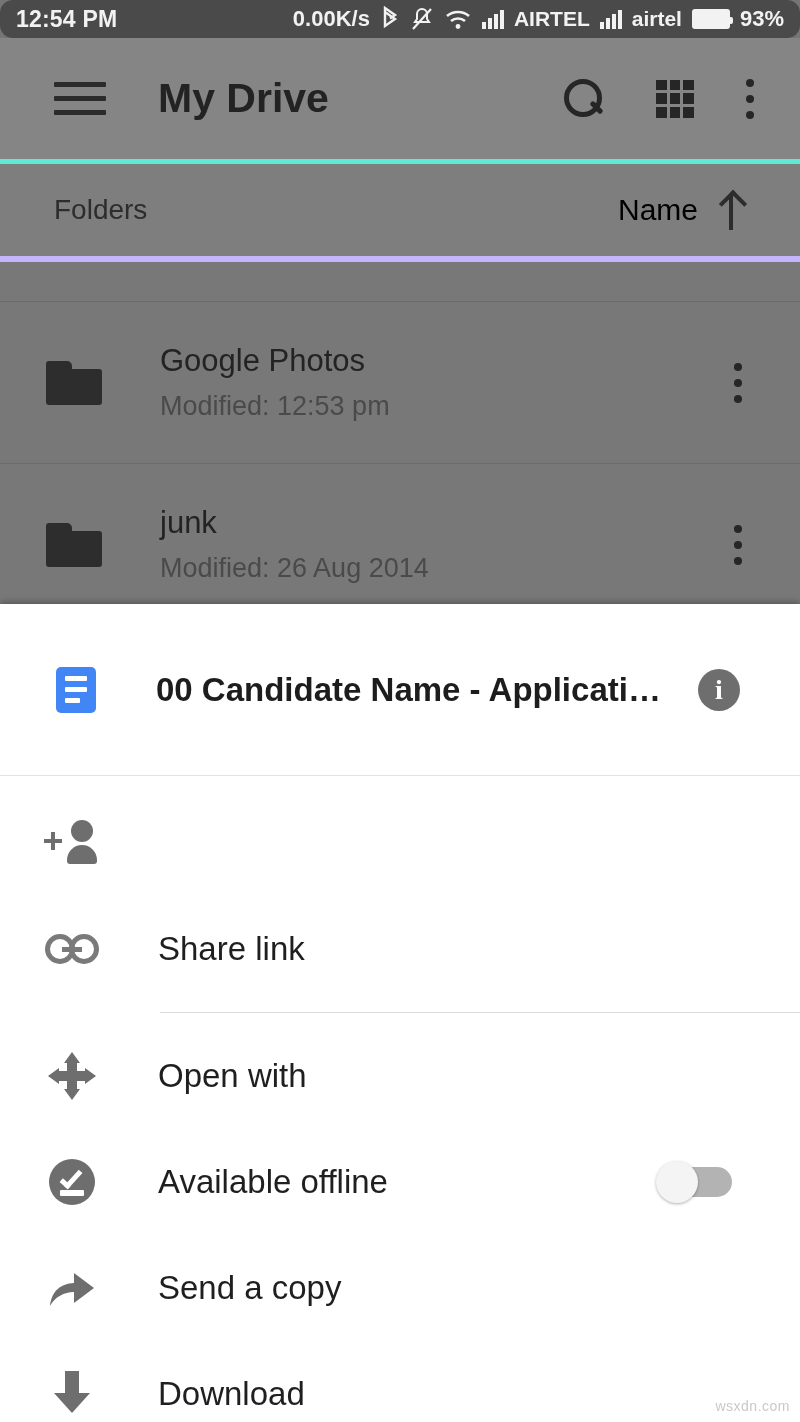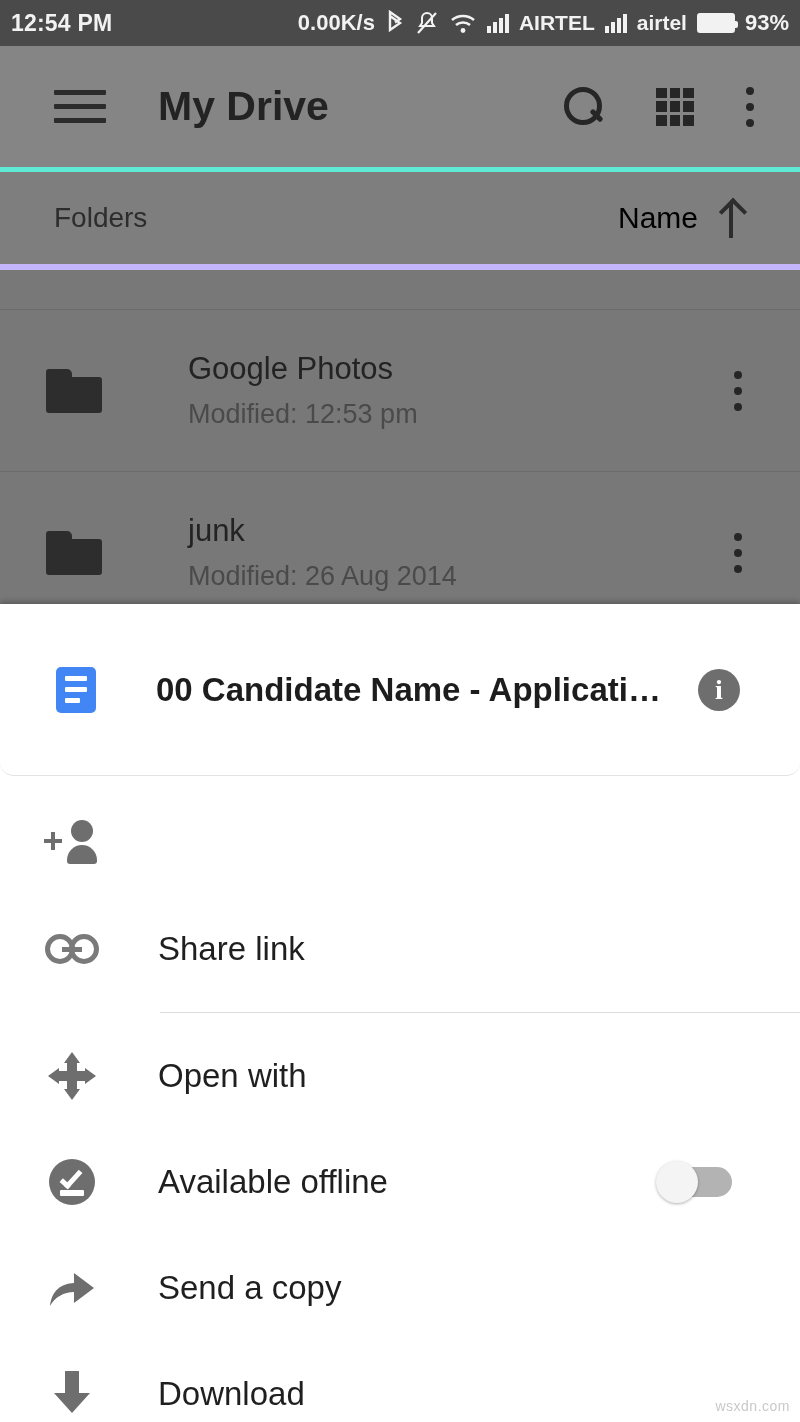--- a/index.html
+++ b/index.html
@@ -8,23 +8,23 @@
     background: #ffffff;
     font-family: "Liberation Sans", sans-serif;
     overflow: hidden;
   }
   #app { position: relative; width: 800px; height: 1422px; background: #fff; }
 
   
   .backdrop { position: absolute; inset: 0; background: #757575; }
 
   .statusbar {
-    height: 46px; background: #4a4a4a; color: #f2f2f2;
-    display: flex; align-items: center; padding: 0 11px;
-    font-size: 23px; font-weight: bold;
+    height: 38px; background: #4a4a4a; color: #f2f2f2;
+    display: flex; align-items: center; padding: 0 16px;
+    font-size: 23px; font-weight: bold; border-radius: 13px;
   }
   .sb-left { flex: 0 0 auto; letter-spacing: .2px; }
   .sb-right { margin-left: auto; display: flex; align-items: center; gap: 10px; }
   .sb-item { display: flex; align-items: center; }
   .sb-text { font-size: 22px; font-weight: bold; }
   .sb-carrier { font-size: 21px; font-weight: bold; }
 
   .bars { display: flex; align-items: flex-end; gap: 2px; height: 20px; }
   .bars i { display: block; width: 4px; background: #f2f2f2; }
   .bars i:nth-child(1) { height: 7px; }
@@ -87,34 +87,33 @@
   }
   .folder-ic { width: 56px; height: 44px; margin-left: 12px; position: relative; }
   .folder-ic::before {
     content:""; position:absolute; left:0; bottom:0; width:56px; height:36px;
     background:#2d2d2d; border-radius: 3px;
   }
   .folder-ic::after {
     content:""; position:absolute; left:0; top:0; width:26px; height:12px;
     background:#2d2d2d; border-radius: 3px 5px 0 0;
   }
-  .frow-text { margin-left: 86px; display: flex; flex-direction: column; gap: 12px; }
+  .frow-text { margin-left: 58px; display: flex; flex-direction: column; gap: 12px; }
   .frow-title { font-size: 31px; color: #232323; }
   .frow-sub { font-size: 27px; color: #4a4a4a; }
   .frow-more { margin-left: auto; padding-right: 32px; }
 
   
   .sheet {
     position: absolute; left: 0; right: 0; bottom: 0; top: 604px;
     background: #ffffff; box-shadow: 0 -2px 6px rgba(0,0,0,.28);
   }
   .sheet-header {
     height: 172px; display: flex; align-items: center; padding: 0 34px;
     border-bottom: 1px solid #e3e3e3;
-    border-radius: 14px;
   }
   .docs-ic {
     width: 40px; height: 46px; background: #4285f4; border-radius: 5px; margin-left: 22px;
     display: flex; flex-direction: column; justify-content: center; align-items: center; gap: 6px;
     flex: 0 0 auto;
   }
   .docs-ic i { display: block; height: 5px; background: #fff; border-radius: 1px; }
   .docs-ic i:nth-child(1) { width: 22px; }
   .docs-ic i:nth-child(2) { width: 22px; }
   .docs-ic i:nth-child(3) { width: 15px; margin-right: 7px; }

